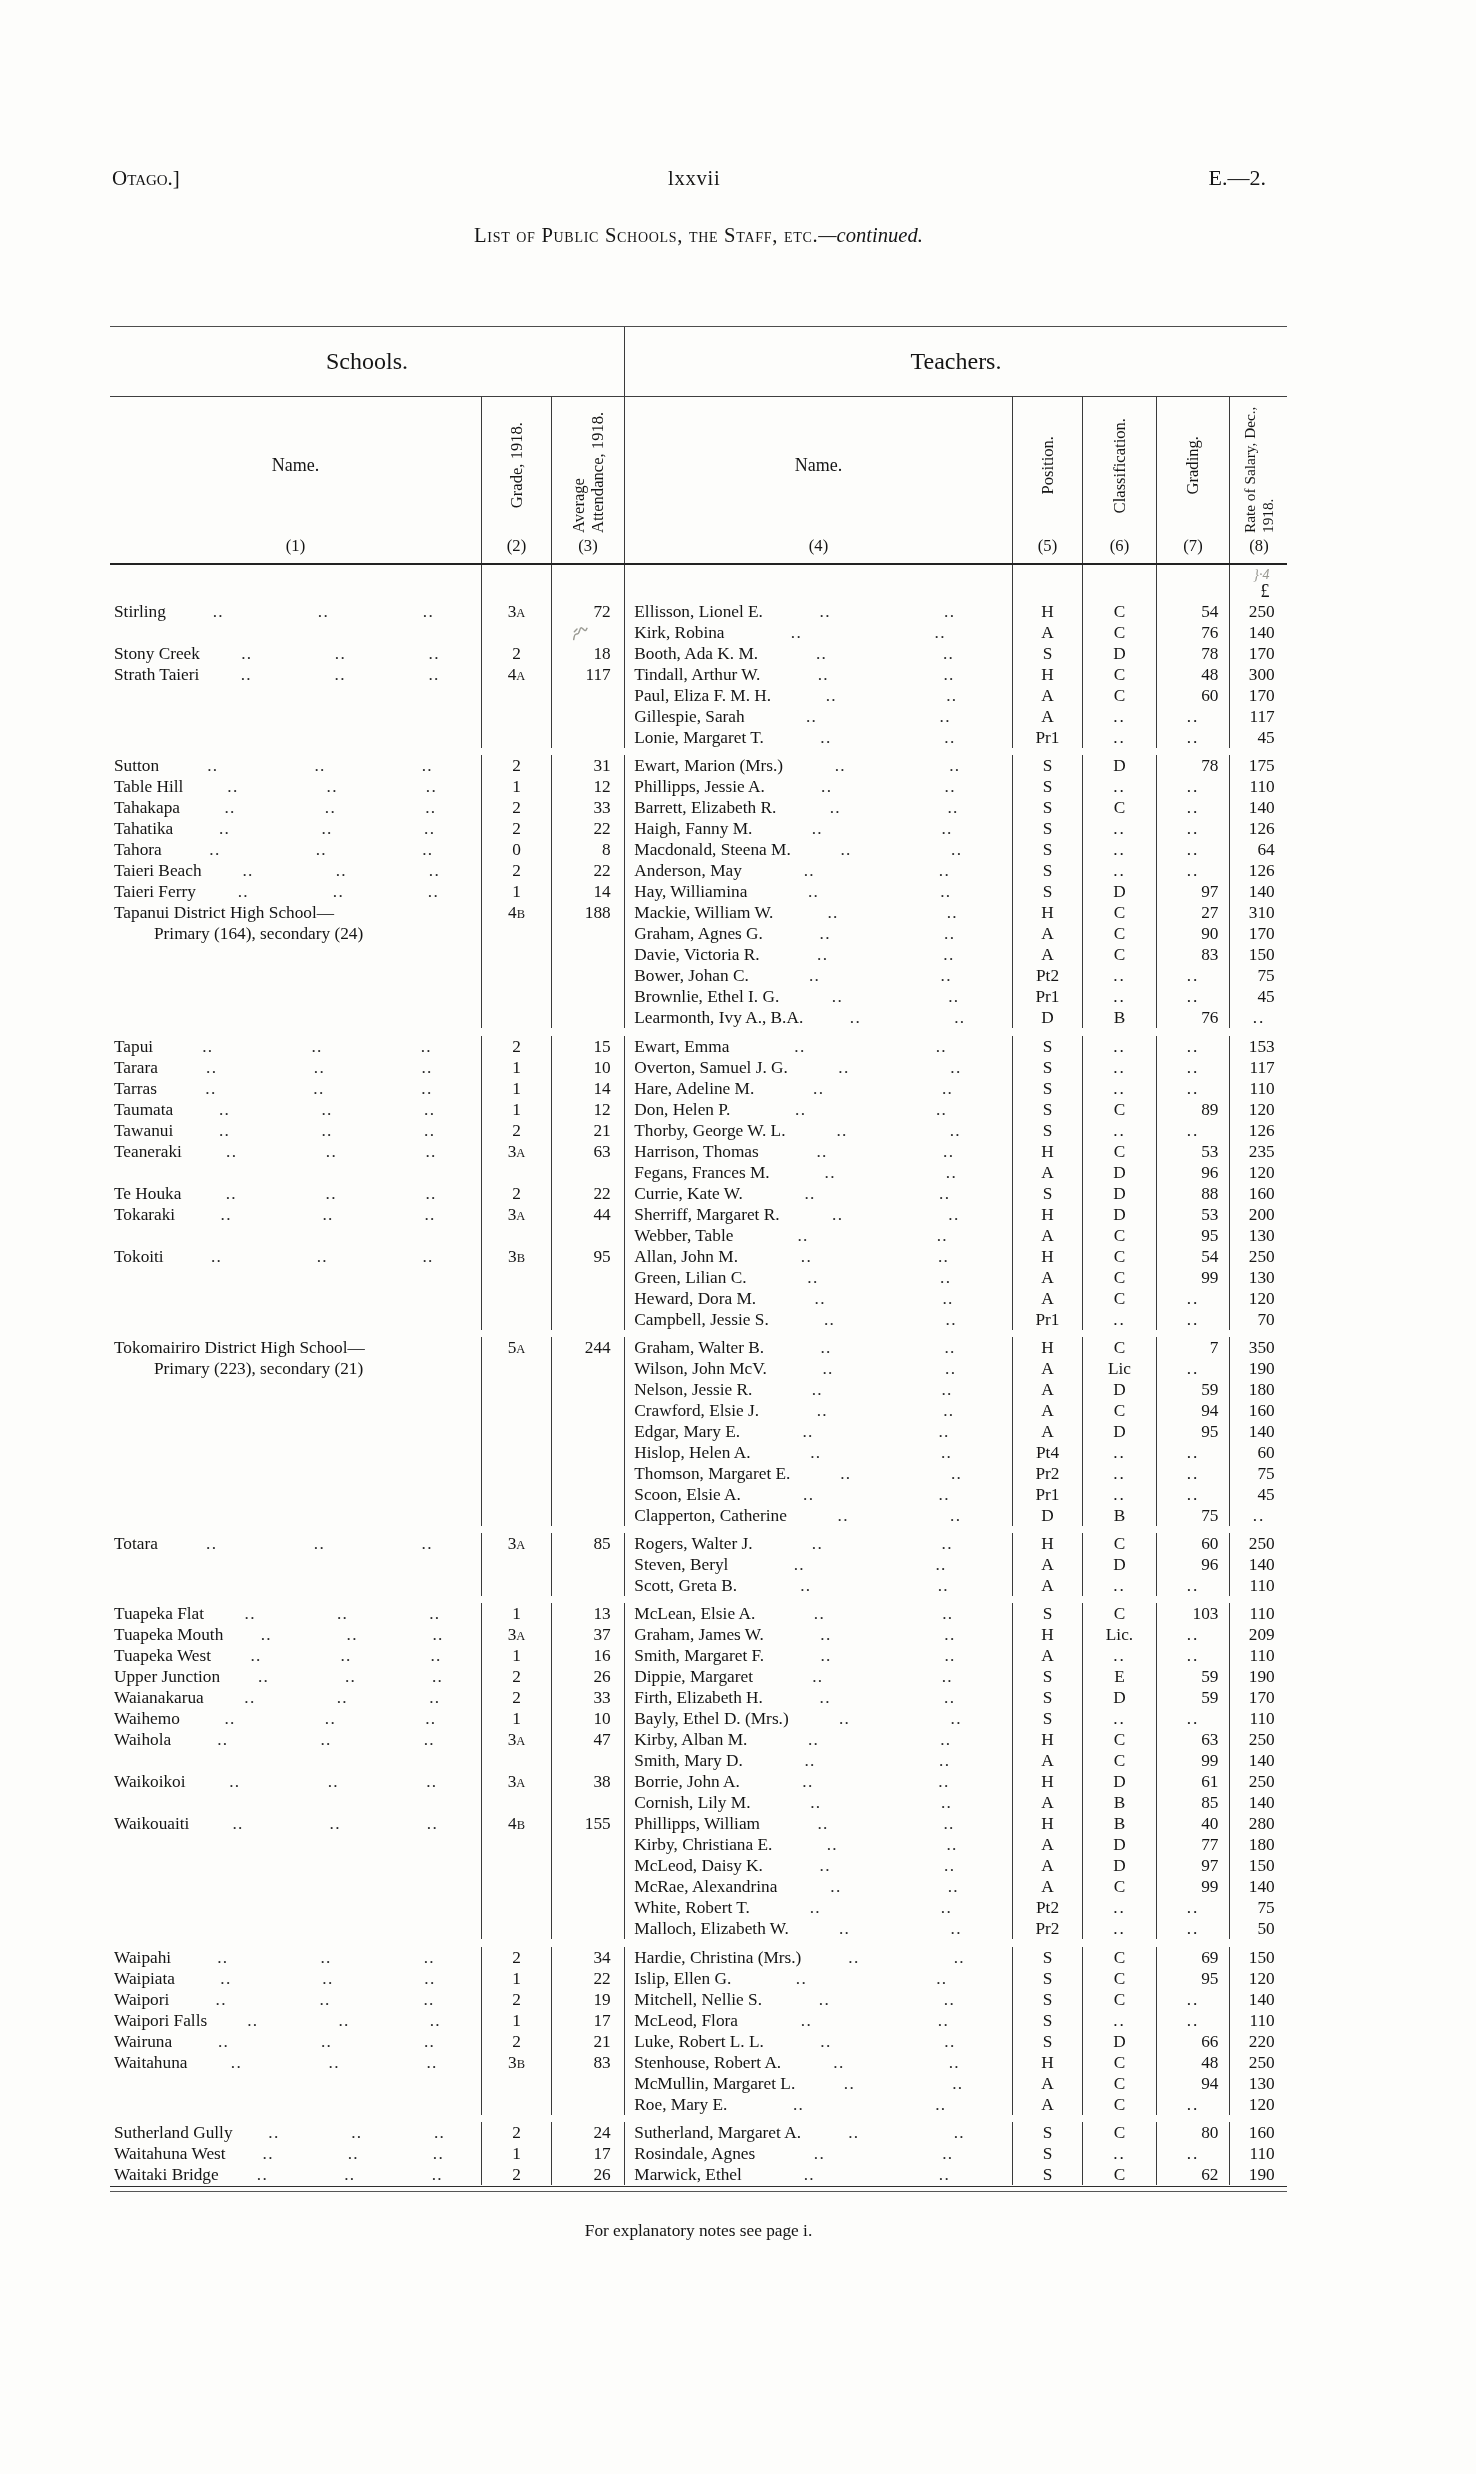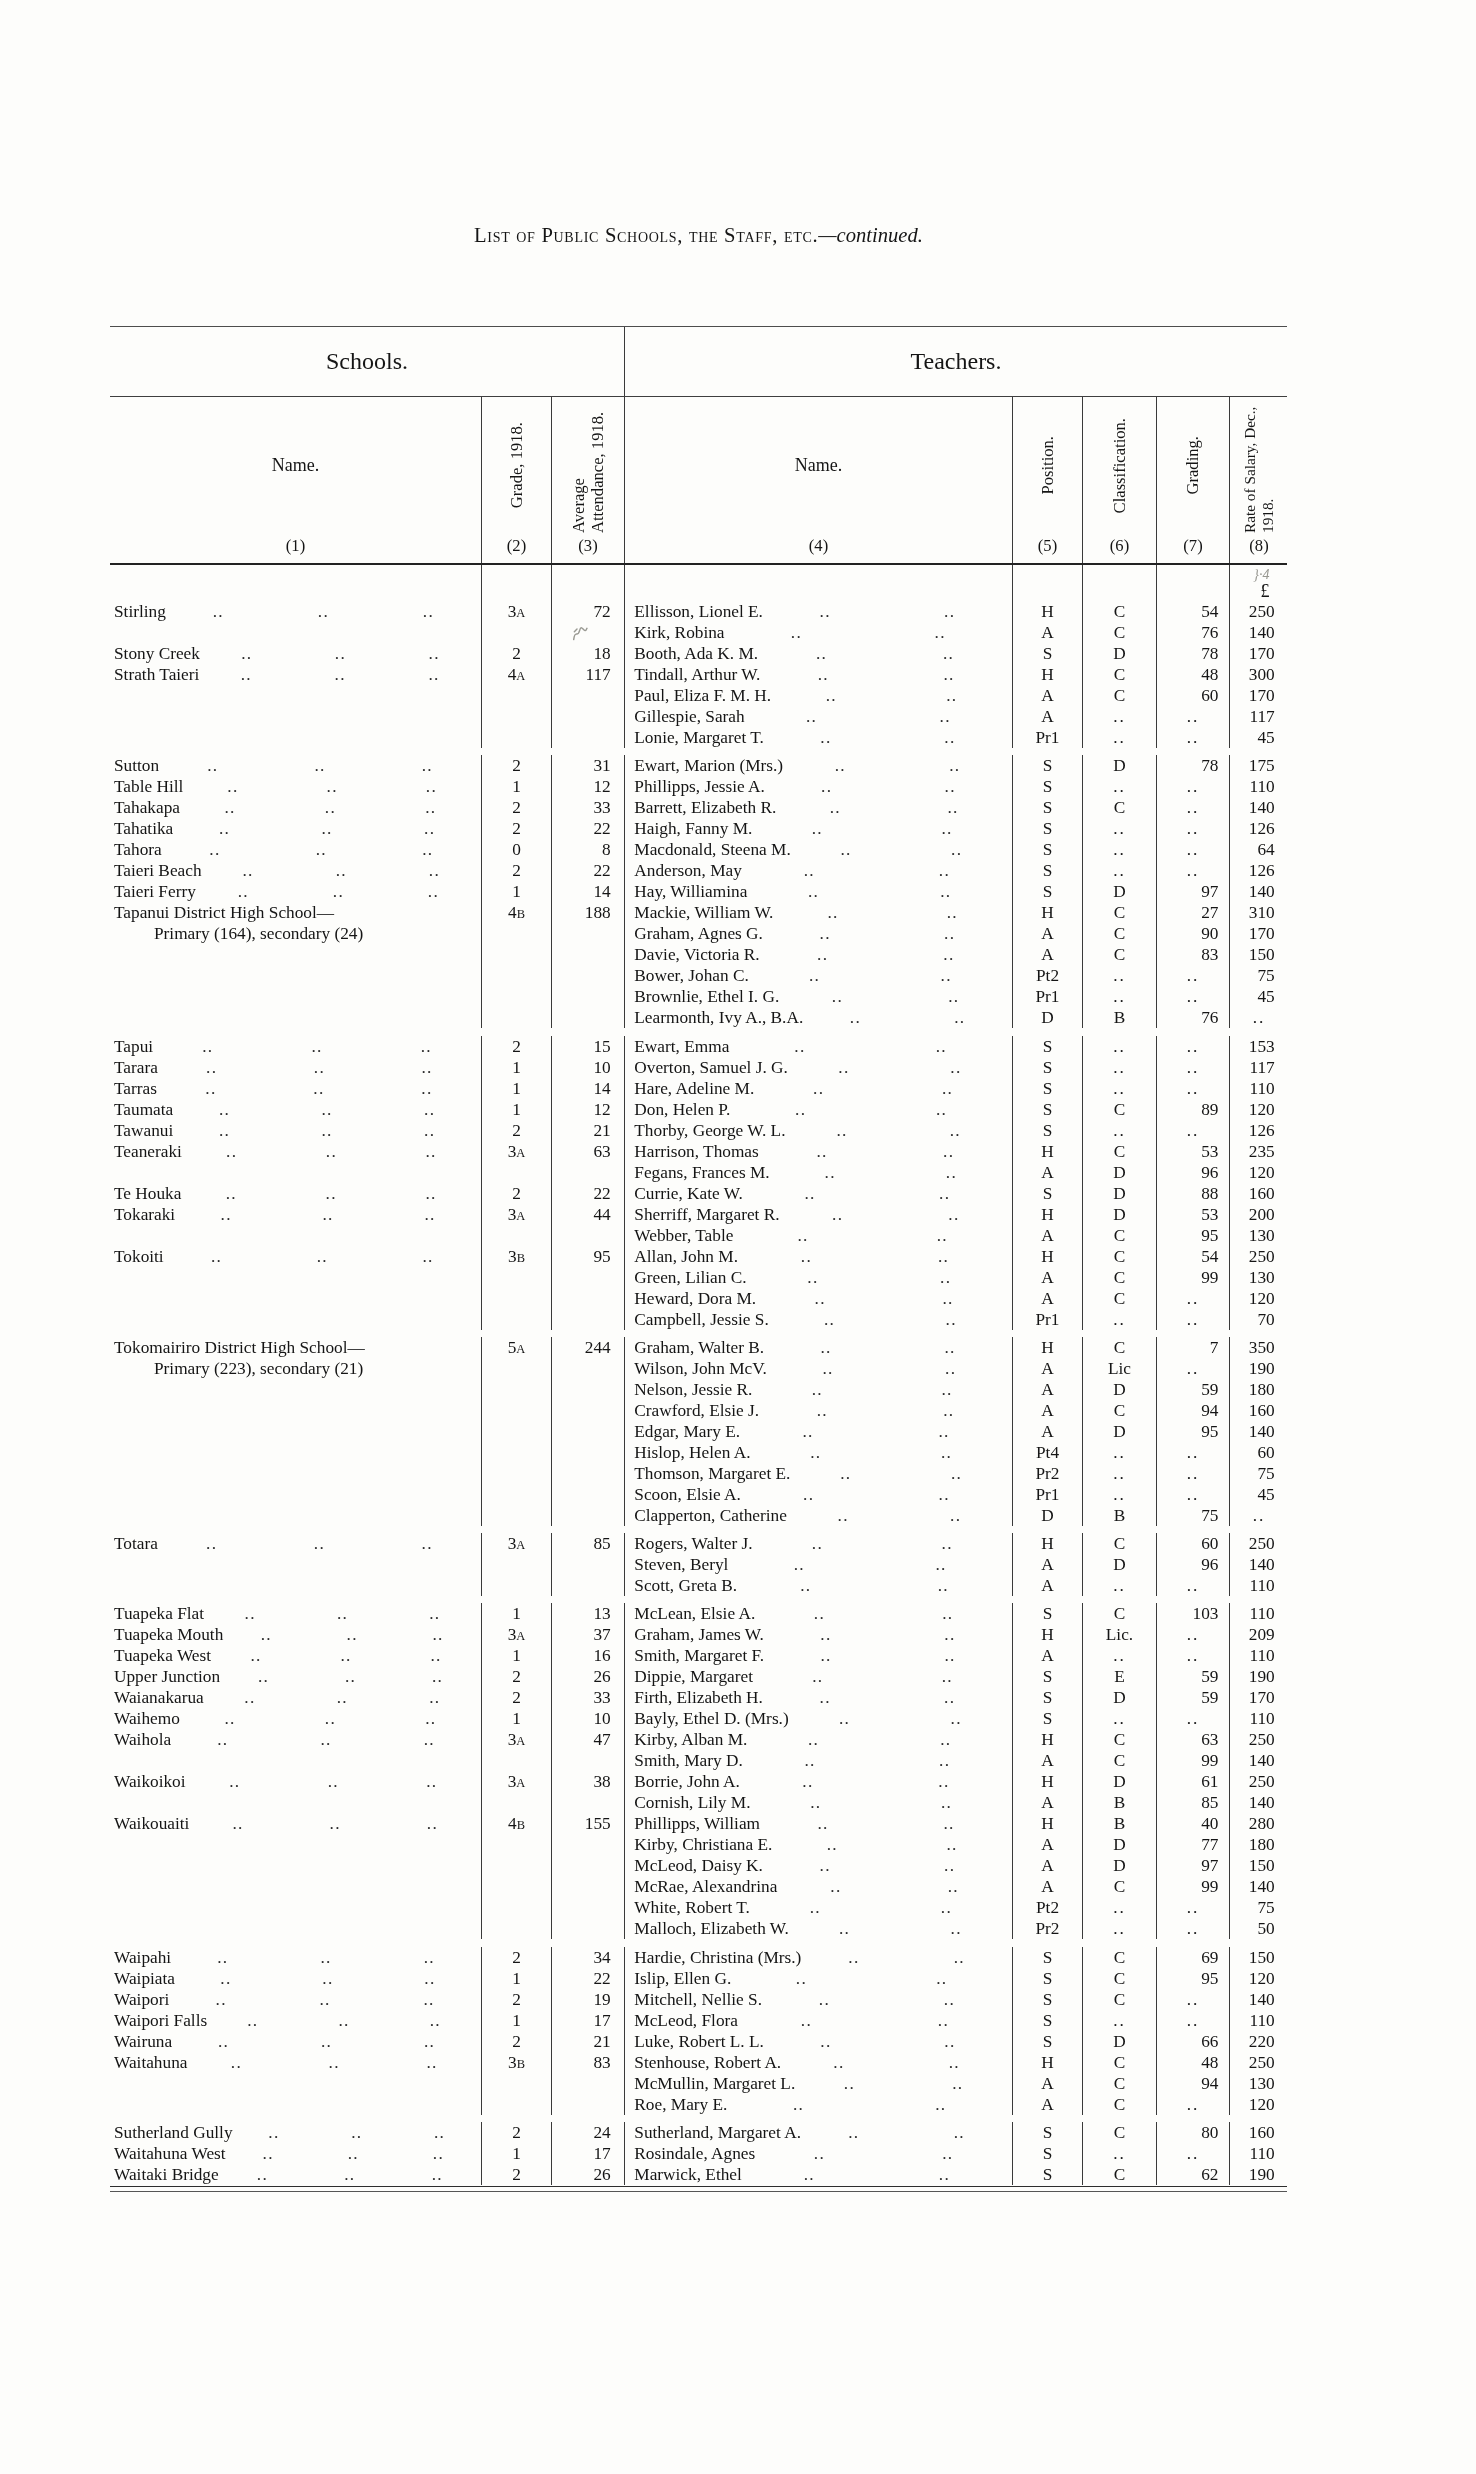--- a/index.html
+++ b/index.html
@@ -88,20 +88,25 @@
   .footnote{
     position:absolute;left:110px;top:2221px;width:1177px;text-align:center;
     font-size:17.3px;
   }
 </style>
 </head>
 <body>
 
 <div class="sheet">
 
+  <div class="page-header">
+    <span class="sc">Otago.]</span>
+    <span class="page-num">lxxvii</span>
+    <span class="paper-ref">E.—2.</span>
+  </div>
 
   <div class="doc-title">
     <span class="sc">List of Public Schools, the Staff, etc.</span><span class="cont">—continued.</span>
   </div>
 
 
   <div class="table">
     <div class="grouprow">
       <div class="groupcell">Schools.</div>
       <div class="groupcell teachers">Teachers.</div>
@@ -1453,15 +1458,16 @@
           </div>
           <div class="cell bl ctr">S</div>
           <div class="cell bl ctr">C</div>
           <div class="cell bl rt grd">62</div>
           <div class="cell bl rt sal">190</div>
         </div>
       </div>
     <div class="endrule"></div>
   </div>
 
+  <div class="footnote">For explanatory notes see page i.</div>
 
 </div>
 
 
 </body></html>

